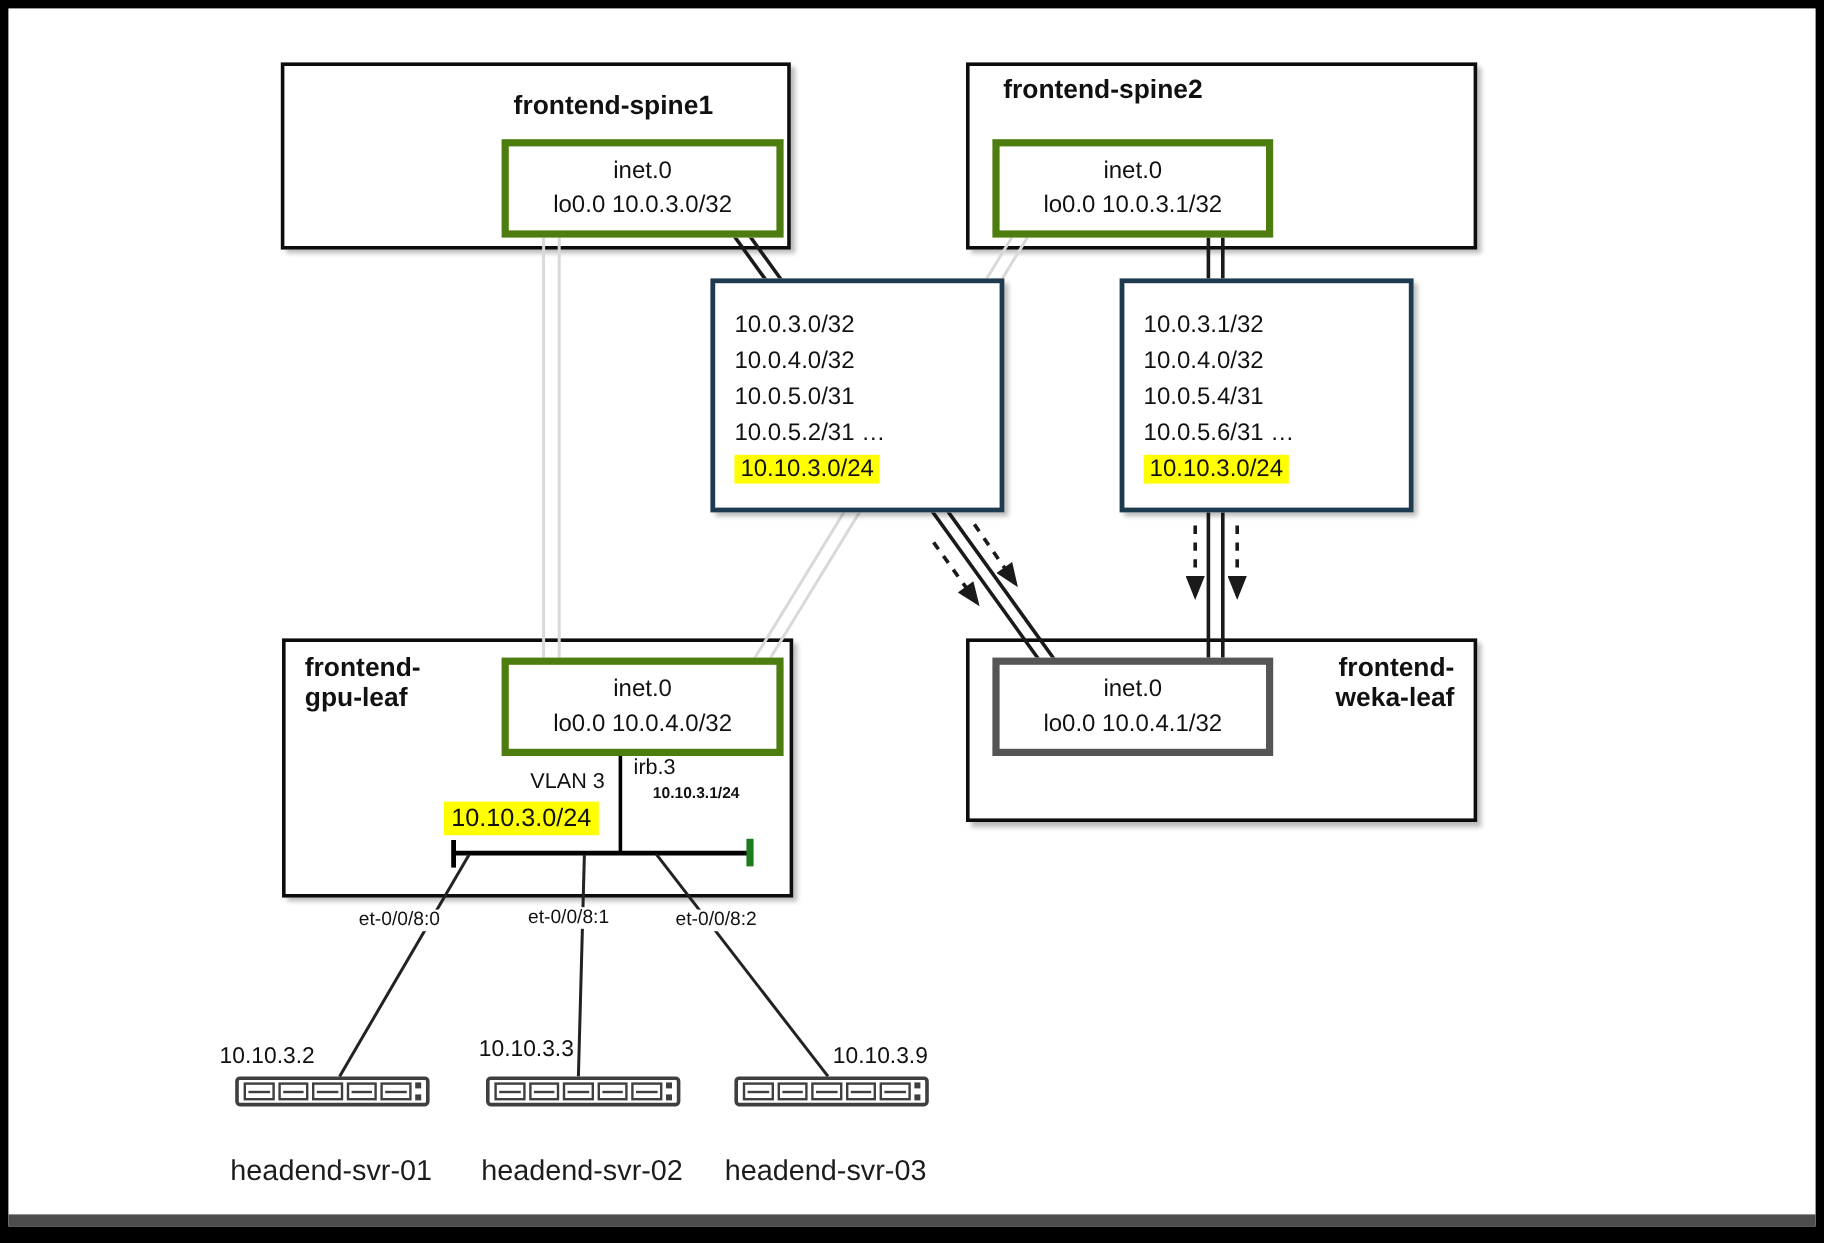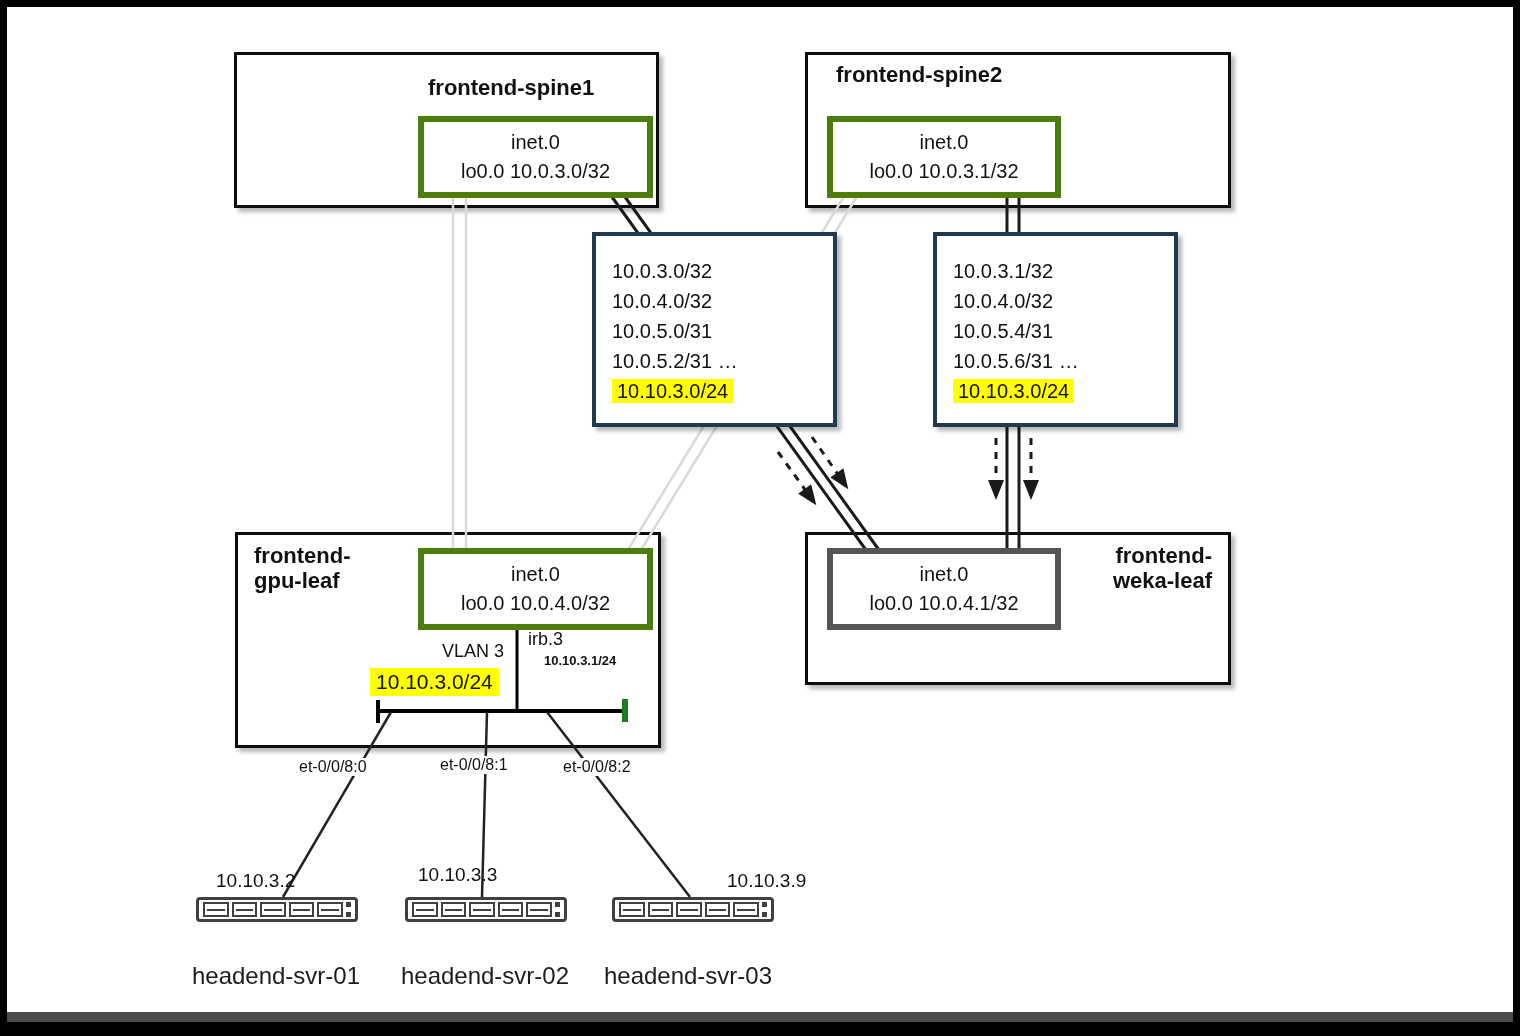--- a/index.html
+++ b/index.html
@@ -65,23 +65,23 @@
     display:flex;align-items:center;gap:3px;padding:0 4px;
   }
   #server-1{left:196px;top:897px;}
   #server-2{left:405px;top:897px;}
   #server-3{left:612px;top:897px;}
   .slot{flex:1;height:11px;border:2px solid #3f3f3f;position:relative;}
   .slot::after{content:"";position:absolute;left:2px;right:2px;top:50%;margin-top:-1px;height:2px;background:#3f3f3f;}
   .colon{width:5px;height:15px;display:flex;flex-direction:column;justify-content:space-between;}
   .colon span{width:5px;height:5px;background:#3f3f3f;display:block;}
 
-  .ip{position:absolute;font-size:19px;margin-left:33px;}
+  .ip{position:absolute;font-size:19px;}
   #ip-1{left:183px;top:870px;}
-  #ip-2{left:385px;top:864px;text-align:center;}
+  #ip-2{left:399px;top:864px;text-align:center;}
   #ip-3{left:694px;top:870px;}
 
   .sname{position:absolute;font-size:24px;width:184px;text-align:center;color:#1c1c1c;}
   #name-1{left:184px;top:962px;}
   #name-2{left:393px;top:962px;}
   #name-3{left:596px;top:962px;}
 
   svg.wires{position:absolute;left:0;top:0;pointer-events:none;}
 </style>
 </head>

